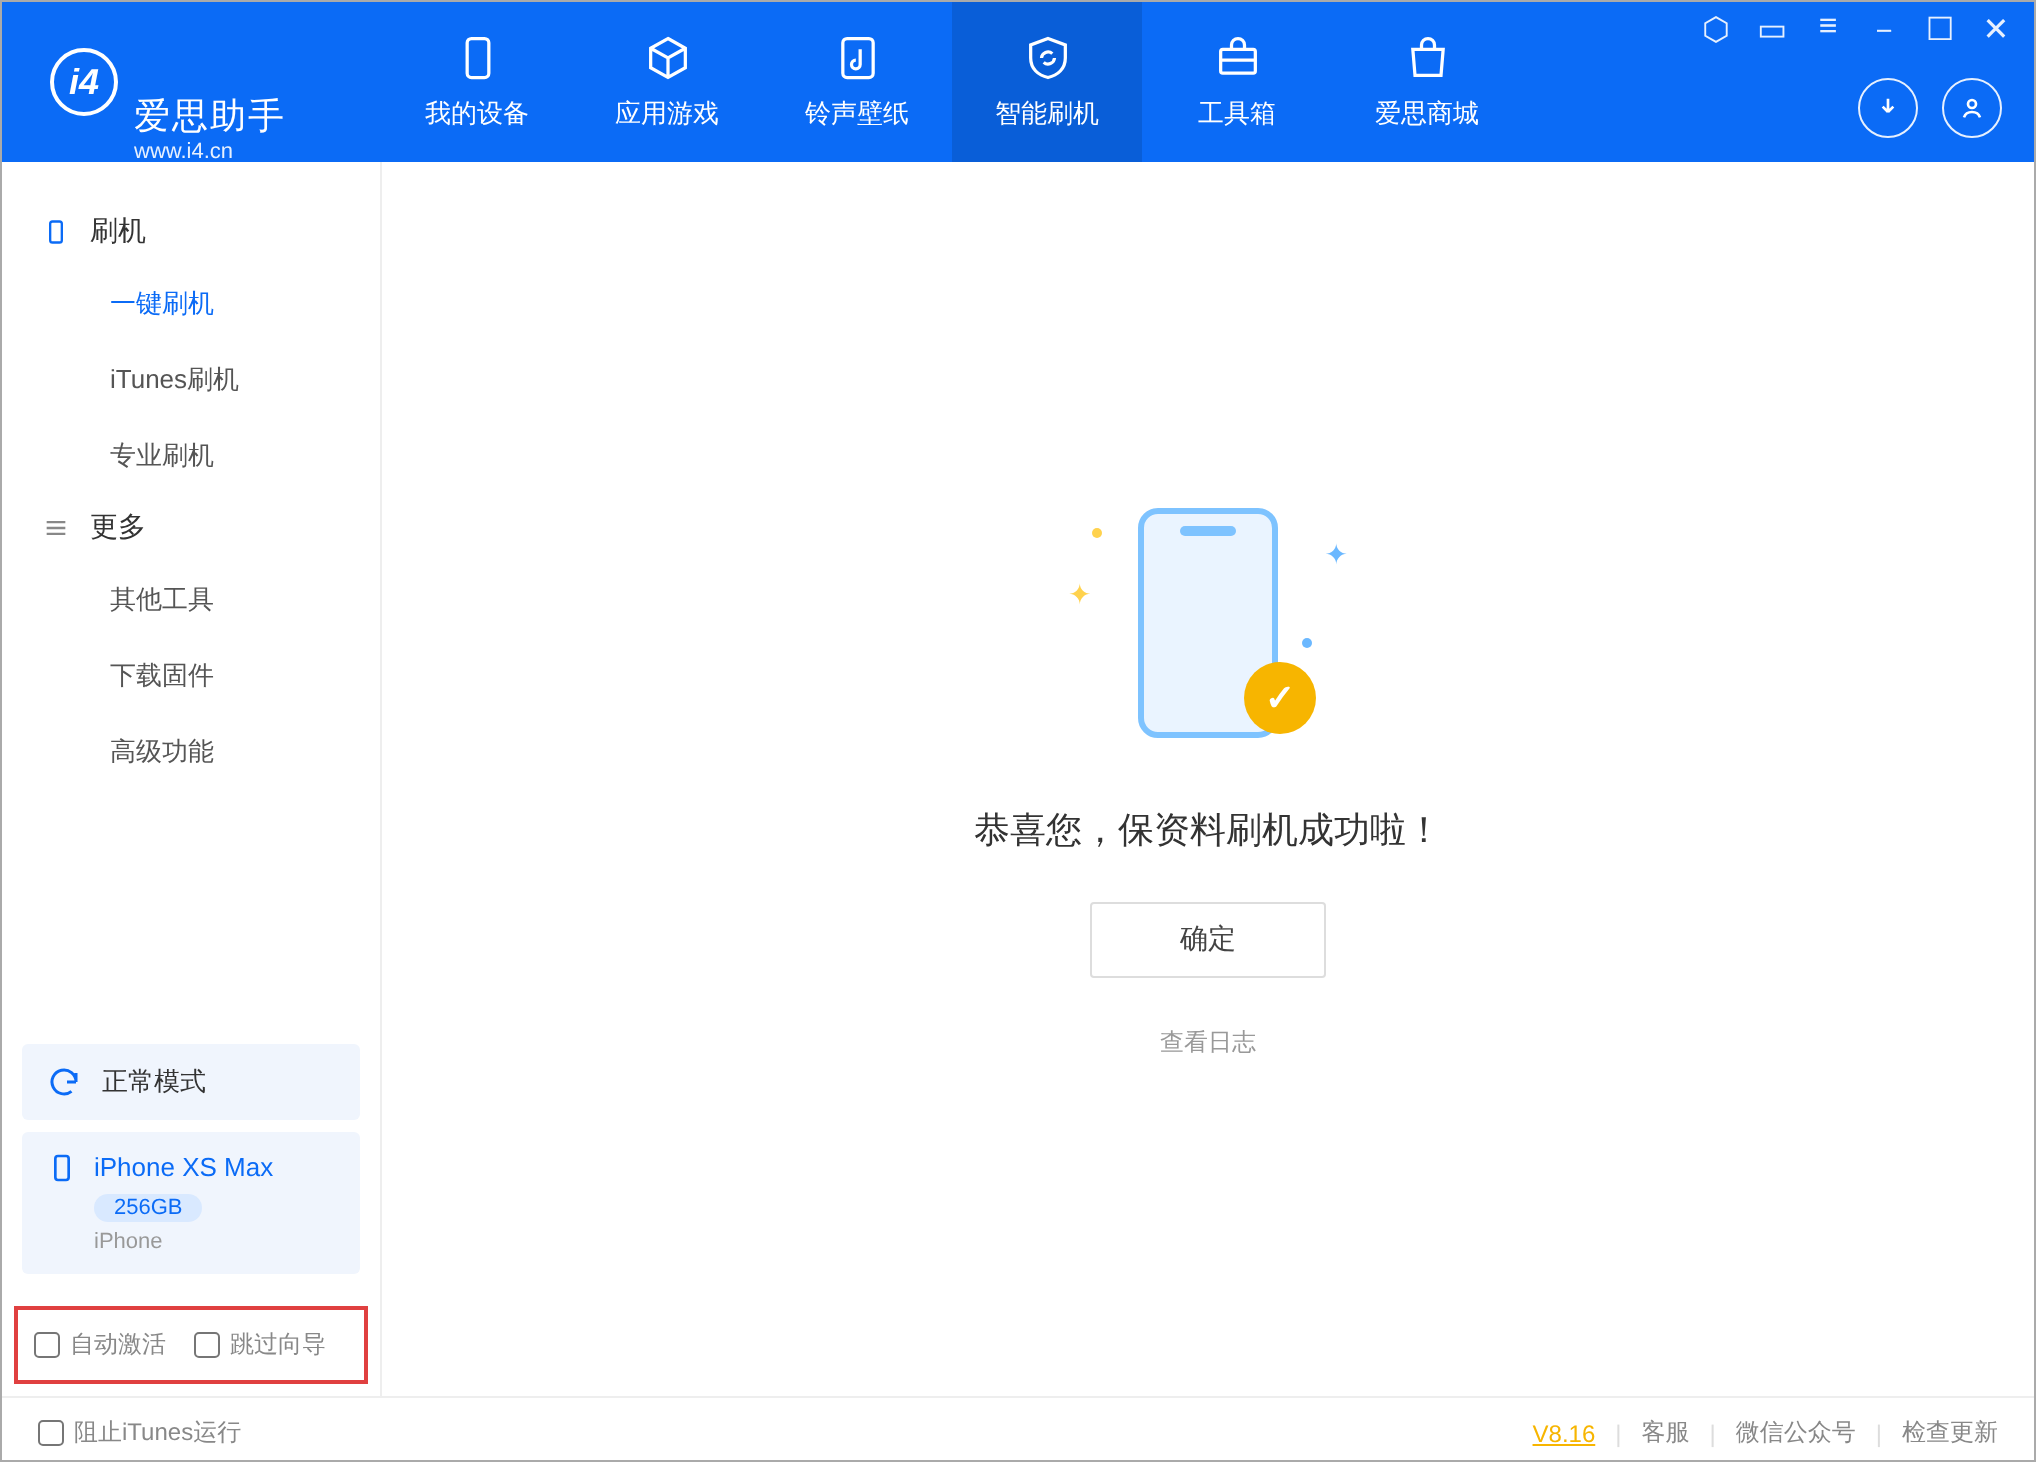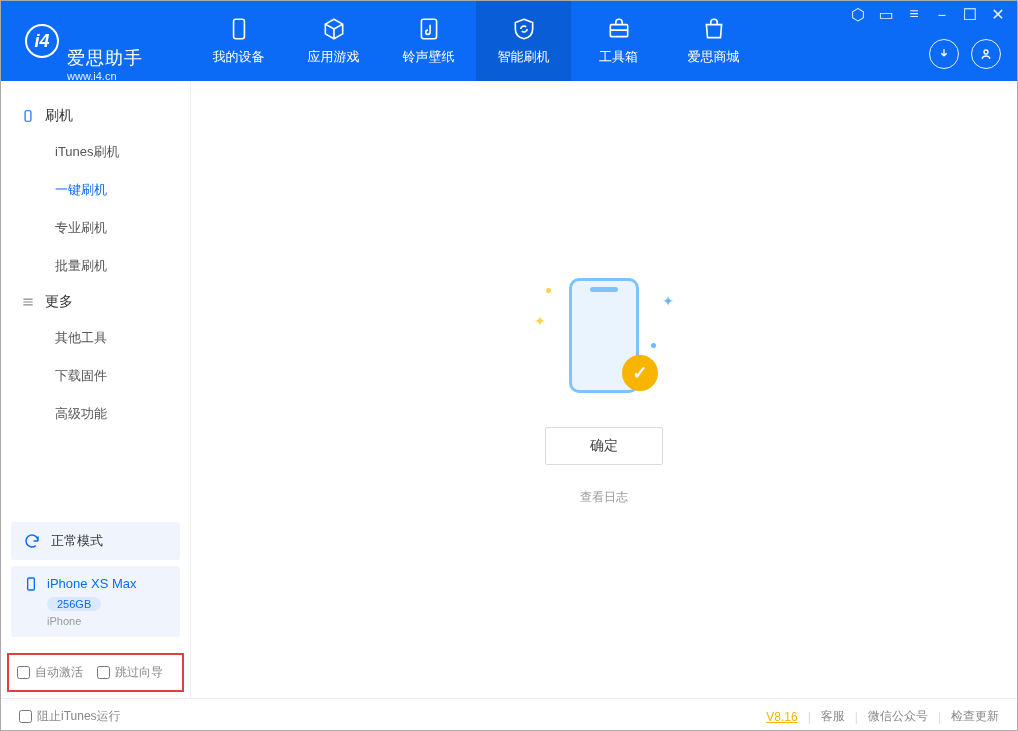--- a/index.html
+++ b/index.html
@@ -166,24 +166,23 @@
   <div class="sidebar">
     <div class="side-scroll">
       <div class="side-group-header">
         <span class="grp-icon">
             <svg viewBox="0 0 24 24" width="14" height="14" fill="none" stroke="currentColor" stroke-width="2">
               <rect x="7" y="3" width="10" height="18" rx="2"></rect>
             </svg>
           </span>
         <span>刷机</span>
       </div>
+      <div class="side-item active">一键刷机</div>
       <div class="side-item">iTunes刷机</div>
-      <div class="side-item active">一键刷机</div>
       <div class="side-item">专业刷机</div>
-      <div class="side-item">批量刷机</div>
 
       <div class="side-group-header more">
         <span class="grp-icon">
             <svg viewBox="0 0 24 24" width="14" height="14" fill="none" stroke="currentColor" stroke-width="2">
               <path d="M4 7h16M4 12h16M4 17h16"></path>
             </svg>
           </span>
         <span>更多</span>
       </div>
       <div class="side-item">其他工具</div>
@@ -224,20 +223,21 @@
 
   <div class="main">
     <div class="success-illustration">
       <div class="dot d1"></div>
       <div class="sparkle s1">✦</div>
       <div class="phone-shape"></div>
       <div class="check-badge">✓</div>
       <div class="sparkle s2">✦</div>
       <div class="dot d2"></div>
     </div>
+    <div class="success-text">恭喜您，保资料刷机成功啦！</div>
     <button class="ok-btn">确定</button>
     <a class="log-link">查看日志</a>
   </div>
 </div>
 
 <div class="statusbar">
   <div class="sb-left">
     <label class="chk-label">
       <input type="checkbox" style="">
       <span>阻止iTunes运行</span>

